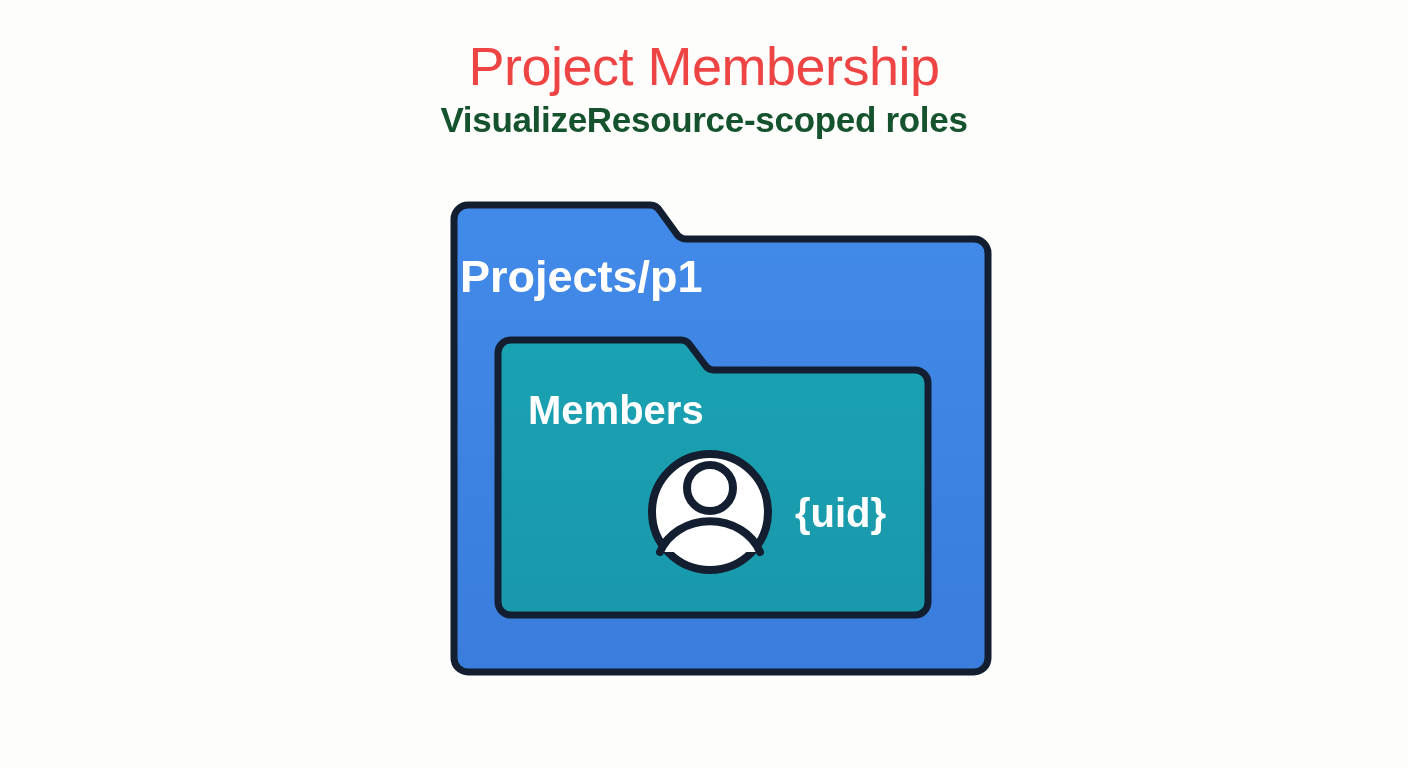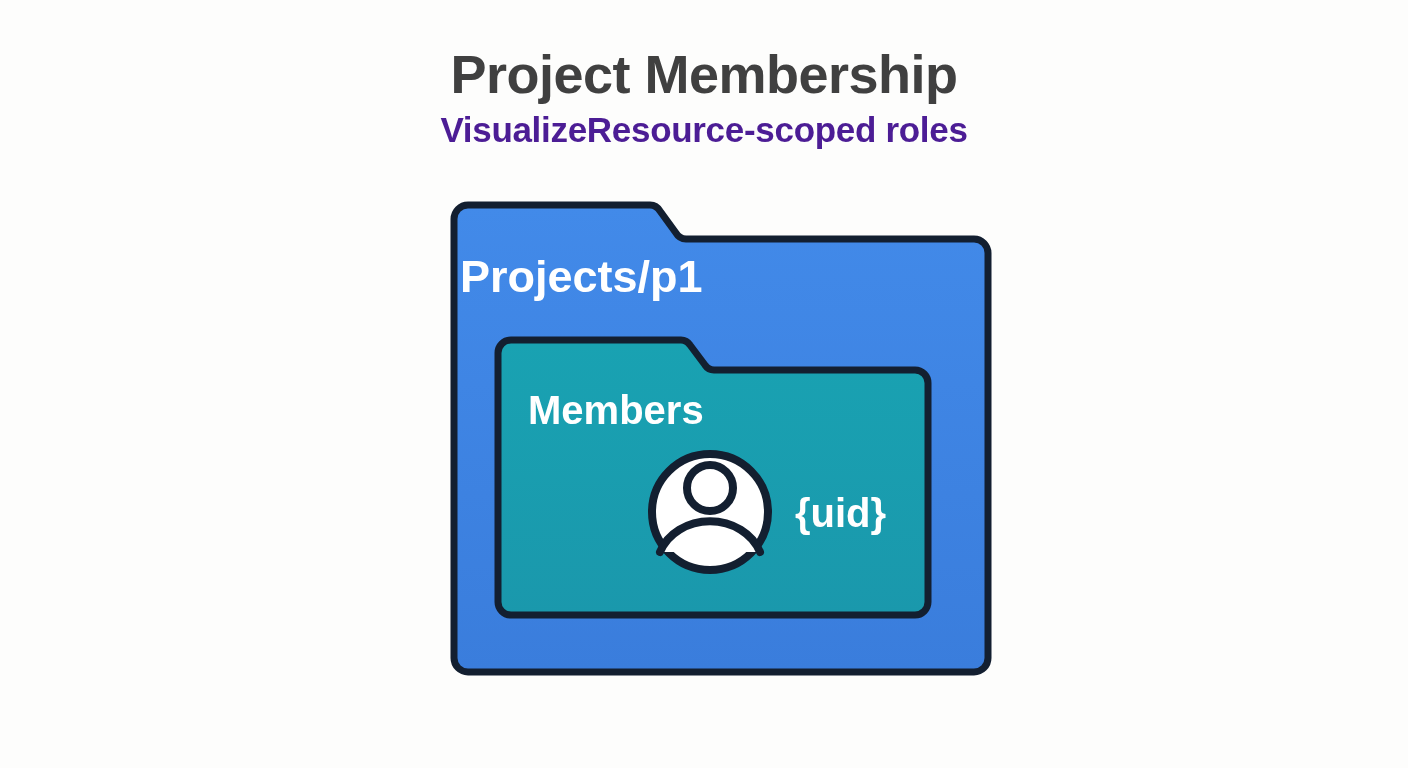--- a/index.html
+++ b/index.html
@@ -27,30 +27,30 @@
   .heading {
     position: absolute;
     left: 0;
     top: 38px;
     width: 1408px;
     text-align: center;
     pointer-events: none;
   }
   .title {
     font-size: 54px;
-    font-weight: bold;
-    color: #404040;
+    font-weight: normal;
+    color: #ef4444;
     letter-spacing: -0.5px;
     line-height: 1.06;
-    margin: 8px;
+    margin: 0;
   }
   .subtitle {
     font-size: 35px;
     font-weight: bold;
-    color: #4c1d95;
+    color: #14532d;
     letter-spacing: -0.3px;
     line-height: 1.1;
     margin: 6px 0 0 0;
   }
 
   
   #diagram {
     position: absolute;
     left: 420px;
     top: 185px;

